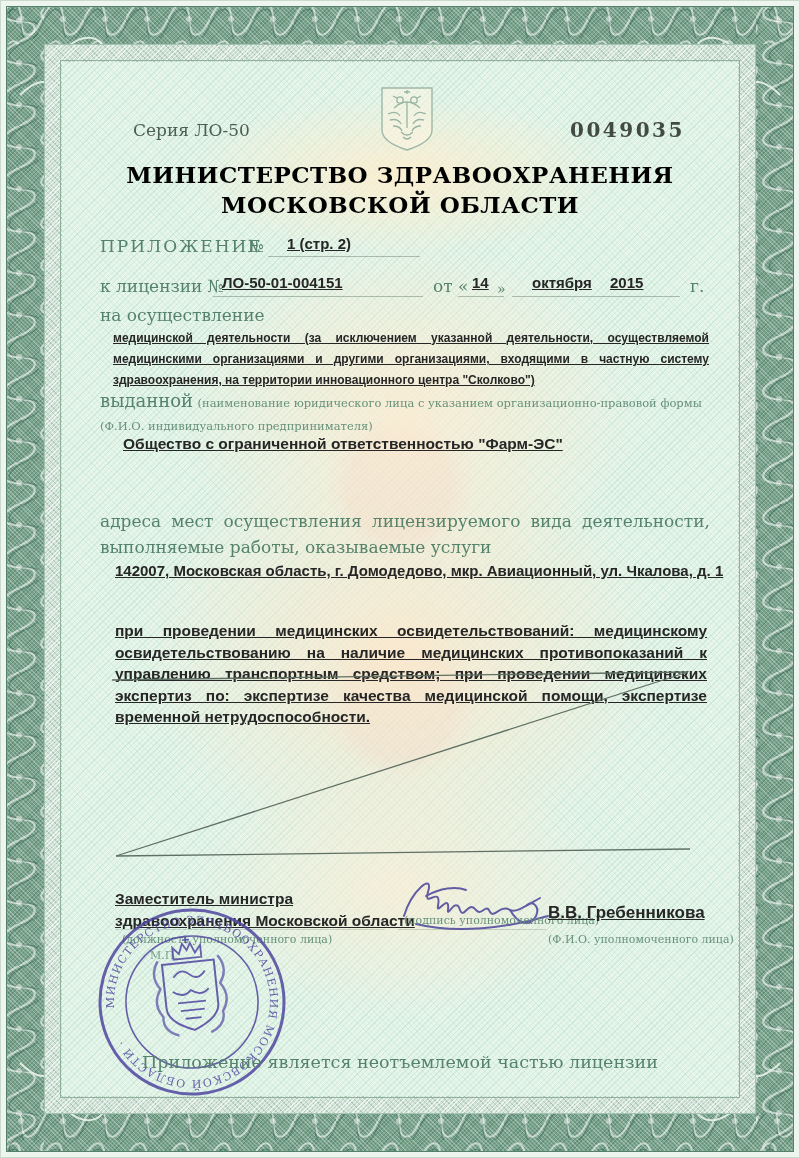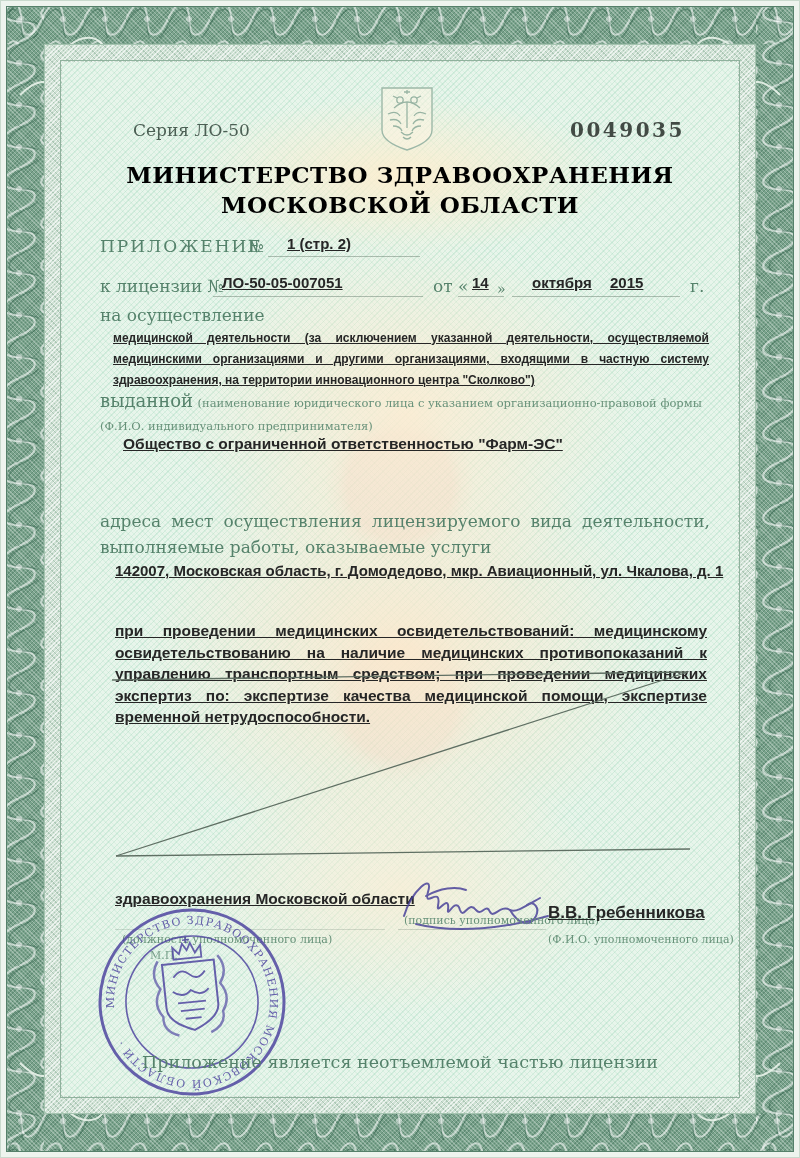--- a/index.html
+++ b/index.html
@@ -96,21 +96,21 @@
 <div class="abs title" style="top:160px;">МИНИСТЕРСТВО ЗДРАВООХРАНЕНИЯ</div>
 <div class="abs title" style="top:190px;">МОСКОВСКОЙ ОБЛАСТИ</div>
 
 <span class="abs green-serif" style="left:100px;top:236px;font-size:17px;letter-spacing:2px;">ПРИЛОЖЕНИЕ</span>
 <span class="abs green-serif" style="left:248px;top:236px;font-size:17px;">№</span>
 <div class="abs uline" style="left:268px;top:256px;width:152px;"></div>
 <span class="abs black-bold" style="left:287px;top:235px;">1 (стр. 2)</span>
 
 <span class="abs green-serif" style="left:100px;top:276px;font-size:17px;">к лицензии №</span>
 <div class="abs uline" style="left:213px;top:296px;width:210px;"></div>
-<span class="abs black-bold" style="left:222px;top:274px;">ЛО-50-05-007051</span>
+<span class="abs black-bold" style="left:222px;top:274px;">ЛО-50-01-004151</span>
 <span class="abs green-serif" style="left:433px;top:276px;font-size:17px;">от «</span>
 <div class="abs uline" style="left:458px;top:296px;width:46px;"></div>
 <span class="abs black-bold" style="left:472px;top:274px;">14</span>
 <span class="abs green-serif" style="left:497px;top:281px;font-size:14px;">»</span>
 <div class="abs uline" style="left:512px;top:296px;width:168px;"></div>
 <span class="abs black-bold" style="left:532px;top:274px;">октября</span>
 <span class="abs black-bold" style="left:610px;top:274px;">2015</span>
 <span class="abs green-serif" style="left:690px;top:276px;font-size:17px;">г.</span>
 
 <div class="abs green-serif label17" style="left:100px;top:305px;">на осуществление</div>
@@ -129,20 +129,21 @@
 
 <svg class="abs" style="left:108px;top:664px;" width="592" height="200">
   <g stroke="#5f6f63" stroke-width="1.3" fill="none">
     <line x1="4" y1="16" x2="580" y2="8"></line>
     <line x1="580" y1="8" x2="8" y2="192"></line>
     <line x1="8" y1="192" x2="582" y2="185"></line>
   </g>
 </svg>
 
 <div class="abs black-bold" style="left:115px;top:888px;font-size:15.5px;line-height:22px;">
+  <div>Заместитель министра</div>
   <div>здравоохранения Московской области</div>
 </div>
 <div class="abs uline" style="left:115px;top:929px;width:270px;opacity:.5;"></div>
 <div class="abs caption" style="left:122px;top:933px;">(должность уполномоченного лица)</div>
 
 <div class="abs uline" style="left:398px;top:929px;width:148px;opacity:.6;"></div>
 <svg class="abs" style="left:396px;top:866px;" width="162" height="76">
   <g stroke="#453d98" stroke-width="2" fill="none" stroke-linecap="round" opacity=".82">
     <path d="M8,50 C16,24 38,6 32,26 C27,44 46,18 42,40 C40,50 54,26 52,44 C51,52 60,30 64,44 C68,54 72,34 80,44 C86,51 90,36 94,46 C98,53 104,38 114,44 C120,47 130,40 144,32"></path>
     <path d="M114,44 C122,58 134,62 140,50 C144,42 138,34 131,39"></path>

